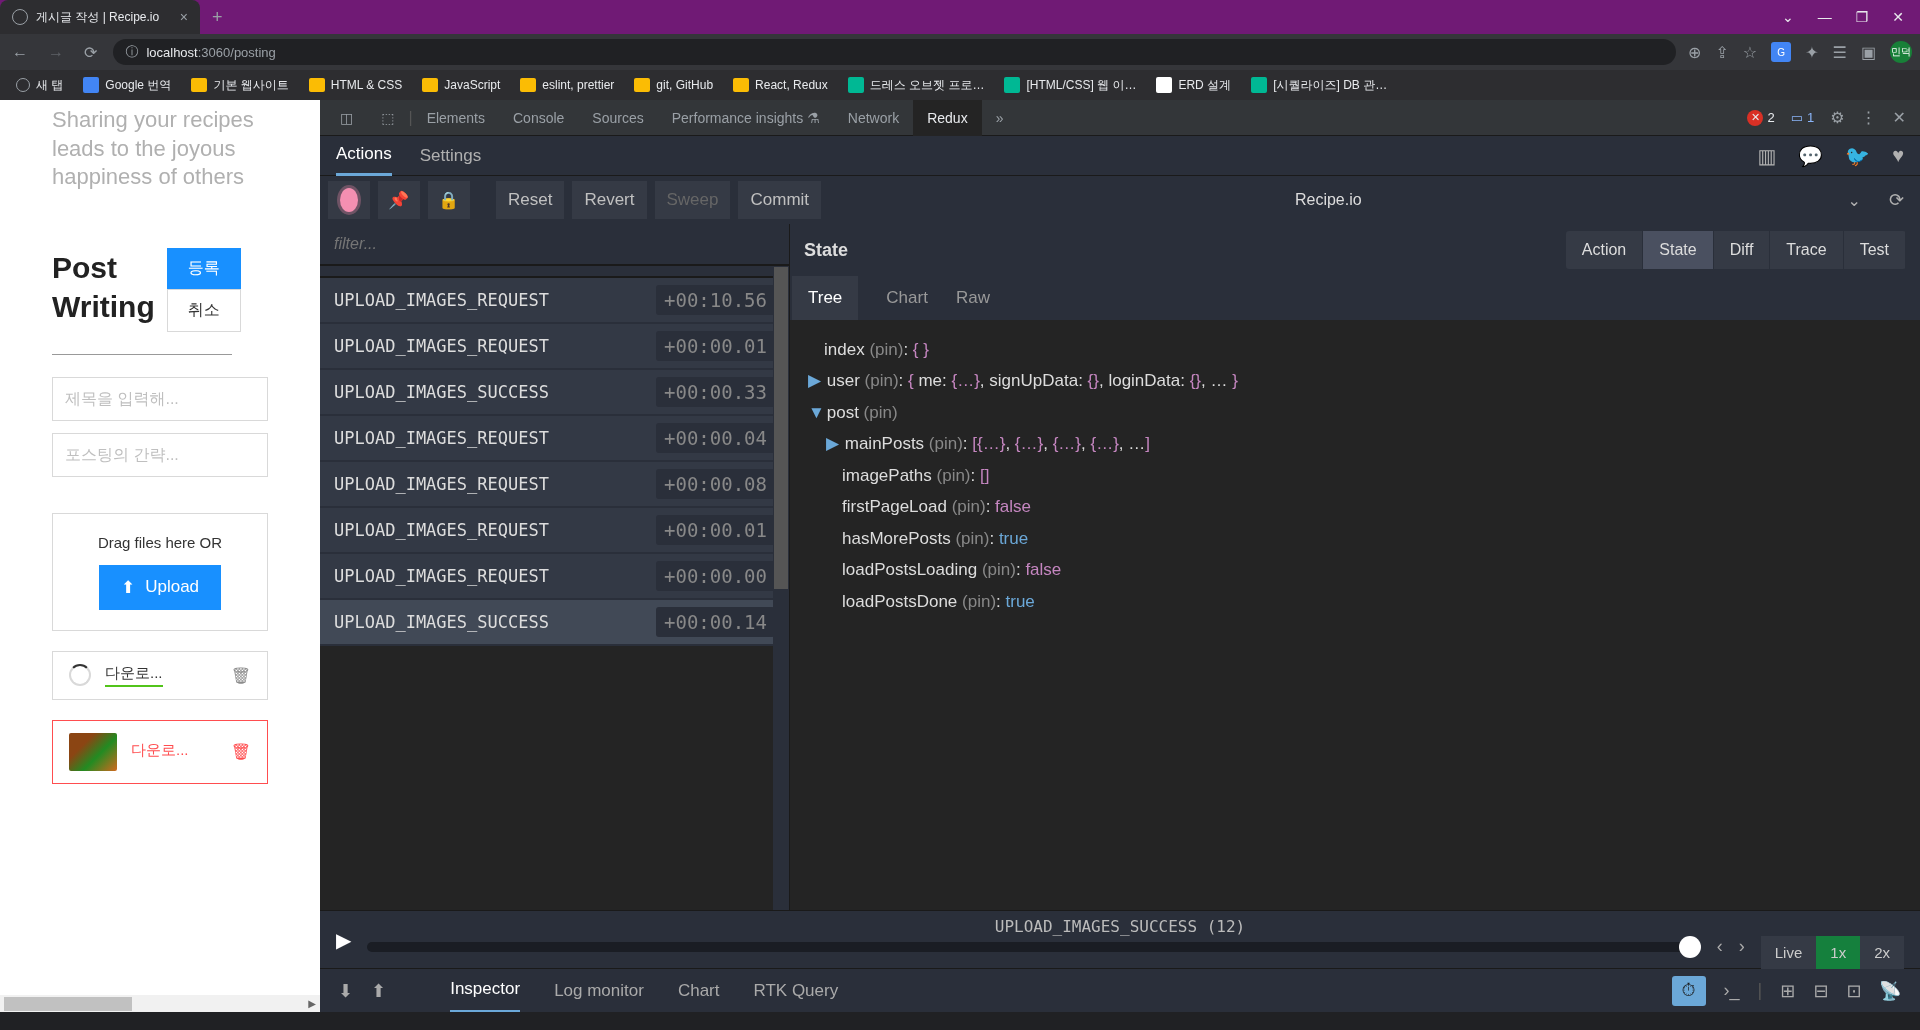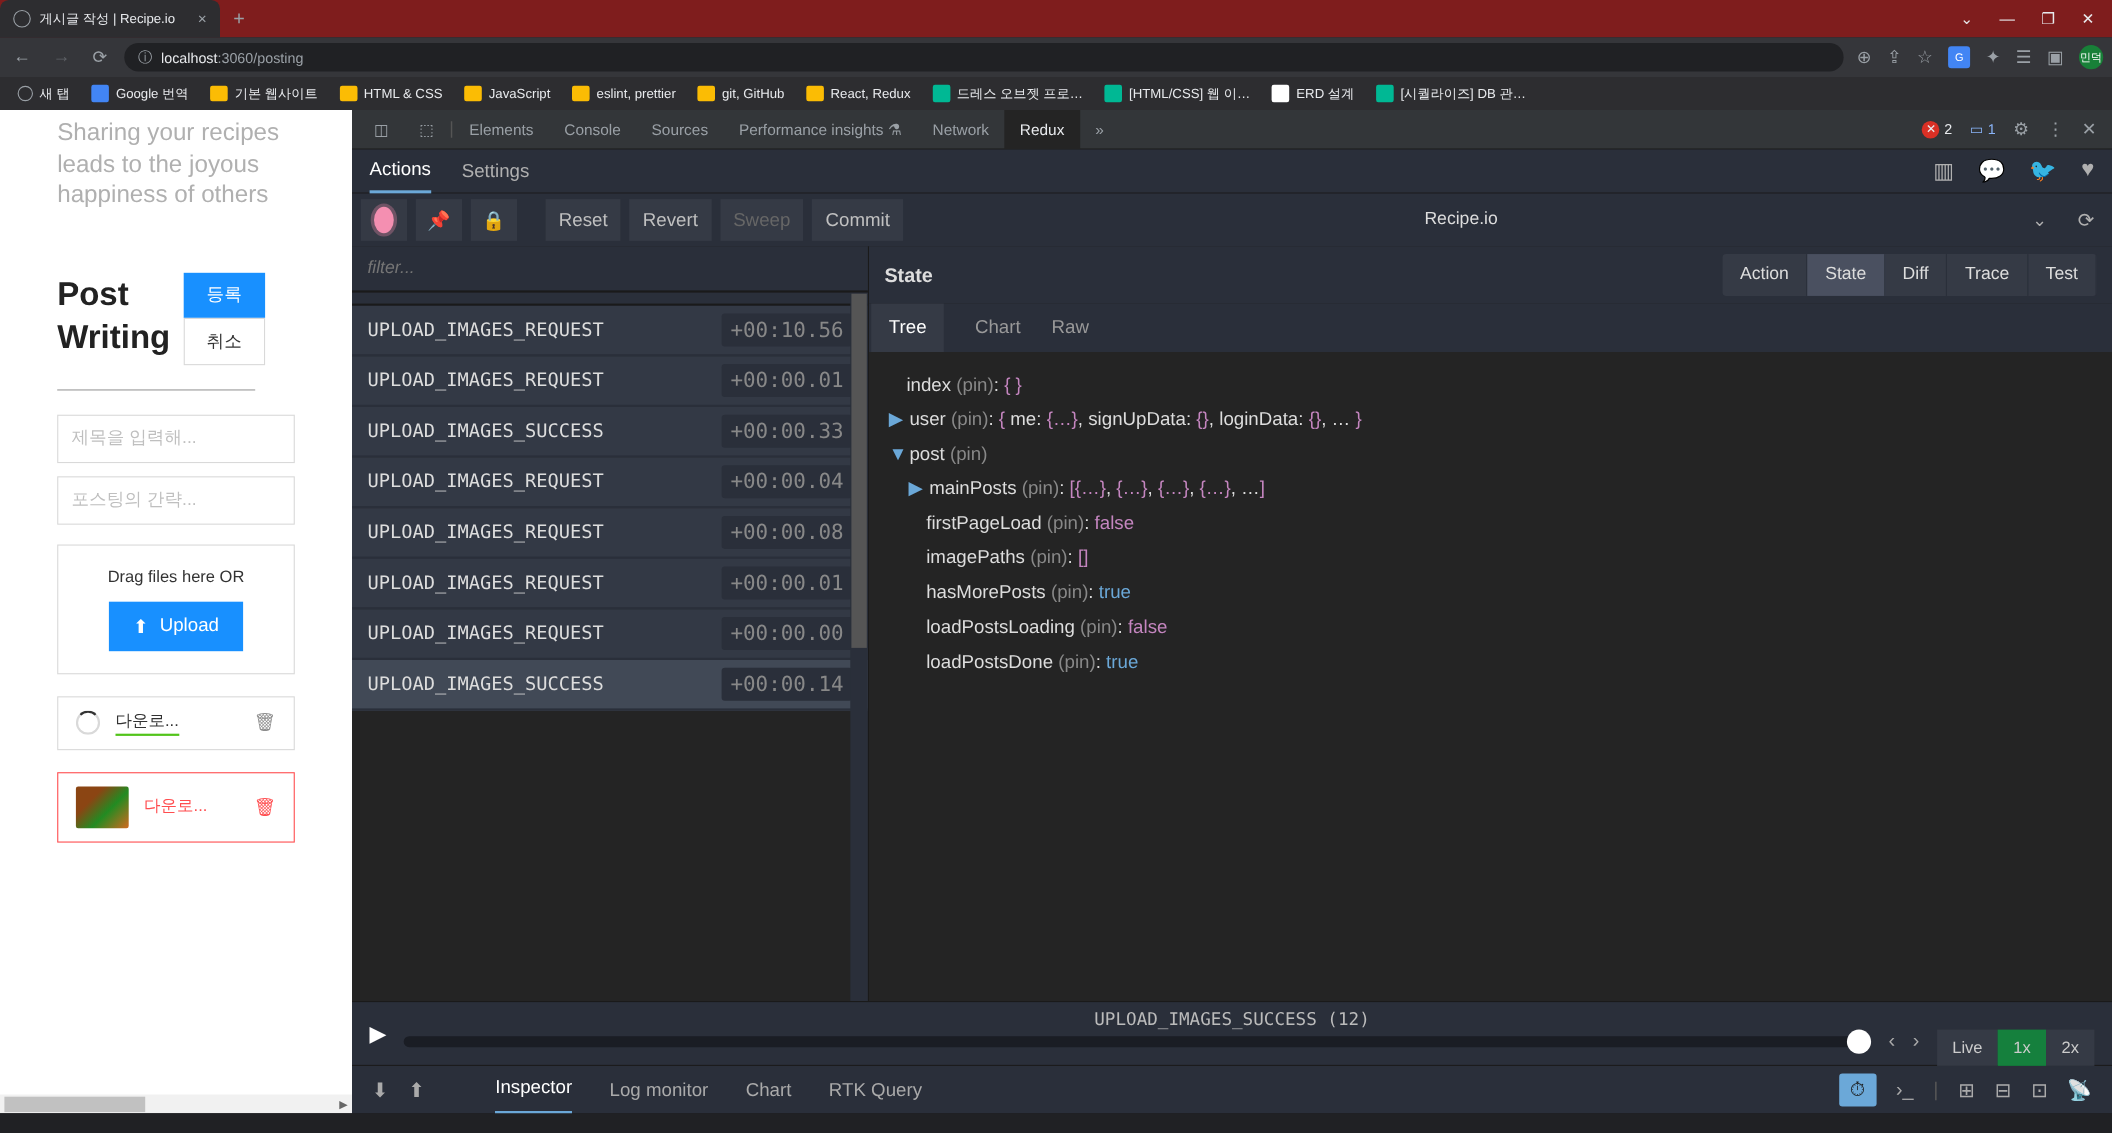--- a/index.html
+++ b/index.html
@@ -1,17 +1,17 @@
 <!DOCTYPE html>
 <html><head>
 <meta charset="utf-8">
 <style>
 *{margin:0;padding:0;box-sizing:border-box;font-family:-apple-system,BlinkMacSystemFont,"Segoe UI",sans-serif}
 body{background:#202124;color:#e8eaed;overflow:hidden}
-.titlebar{height:34px;background:#7f1d1d;display:flex;align-items:center}
+.titlebar{height:34px;background:#701a75;display:flex;align-items:center}
 .tab{height:34px;background:#2d2d30;display:flex;align-items:center;padding:0 12px;gap:8px;border-radius:8px 8px 0 0;min-width:200px}
 .tab-icon{width:16px;height:16px;border-radius:50%;border:1.5px solid #9aa0a6}
 .tab-title{font-size:12px;color:#e8eaed}
 .tab-close{margin-left:auto;color:#9aa0a6;font-size:14px}
 .newtab{padding:0 12px;color:#9aa0a6;font-size:18px}
 .winctrl{margin-left:auto;display:flex;gap:24px;padding:0 16px;color:#e8eaed}
 .winctrl span{font-size:14px}
 .addrbar{height:36px;background:#35363a;display:flex;align-items:center;padding:0 8px;gap:12px}
 .nav-btn{color:#9aa0a6;font-size:16px;padding:4px}
 .url-area{flex:1;display:flex;align-items:center;background:#202124;border-radius:20px;padding:4px 12px;gap:8px}
@@ -31,21 +31,21 @@
 .app-content{padding:0 52px 20px}
 .hero-text{color:#b0b0b0;font-size:22px;line-height:1.3;padding-top:6px}
 .post-header{display:flex;align-items:flex-start;margin-top:56px}
 .post-title{font-size:30px;font-weight:700;color:#222;line-height:1.3}
 .post-btns{display:flex;flex-direction:column;margin-left:12px}
 .btn-primary{background:#1890ff;color:#fff;padding:10px 20px;font-size:16px;border:none}
 .btn-cancel{background:#fff;color:#333;padding:10px 20px;font-size:16px;border:1px solid #d9d9d9}
 .divider{height:1px;background:#999;margin:22px 0;width:180px}
 .input-field{width:100%;padding:12px;border:1px solid #d9d9d9;font-size:16px;color:#333;margin-bottom:12px}
 .input-field::placeholder{color:#bfbfbf}
-.upload-box{border:1px solid #d9d9d9;padding:20px;text-align:center;margin-top:6px}
+.upload-box{border:1px solid #d9d9d9;padding:20px;text-align:center;margin-top:24px}
 .upload-box-text{font-size:15px;color:#333;margin-bottom:14px}
 .upload-btn{background:#1890ff;color:#fff;padding:12px 22px;font-size:17px;border:none;display:inline-flex;align-items:center;gap:10px}
 .file-card{border:1px solid #d9d9d9;padding:12px 16px;margin-top:20px;display:flex;align-items:center;gap:14px;position:relative}
 .file-card.err{border-color:#ff4d4f}
 .spinner{width:22px;height:22px;border:2.5px solid #d9d9d9;border-top-color:#333;border-radius:50%}
 .thumb{width:48px;height:38px;background:linear-gradient(135deg,#8b4513 30%,#228b22 60%,#d2691e);border-radius:2px}
 .file-name{font-size:15px;color:#333;border-bottom:2px solid #52c41a;padding-bottom:2px}
 .file-card.err .file-name{color:#ff4d4f;border:none}
 .del-icon{margin-left:auto;color:#8c8c8c;font-size:16px}
 .file-card.err .del-icon{color:#ff4d4f}
@@ -357,22 +357,22 @@
         <div class="tree-tabs">
           <span class="ttab active">Tree</span>
           <span class="ttab">Chart</span>
           <span class="ttab">Raw</span>
         </div>
         <div class="tree-view">
           <div class="tree-line"><span class="tindent" style="width:16px"></span><span class="tkey">index </span><span class="tpin">(pin)</span><span class="tpunc">: </span><span class="tbrace">{ }</span></div>
           <div class="tree-line"><span class="tarrow">▶</span> <span class="tkey">user</span> <span class="tpin">(pin)</span><span class="tpunc">: </span><span class="tbrace">{</span><span class="tpunc"> me: </span><span class="tbrace">{…}</span><span class="tpunc">, signUpData: </span><span class="tbrace">{}</span><span class="tpunc">, loginData: </span><span class="tbrace">{}</span><span class="tpunc">, … </span><span class="tbrace">}</span></div>
           <div class="tree-line"><span class="tarrow">▼</span> <span class="tkey">post</span> <span class="tpin">(pin)</span></div>
           <div class="tree-line"><span class="tindent" style="width:18px"></span><span class="tarrow">▶</span> <span class="tkey">mainPosts</span> <span class="tpin">(pin)</span><span class="tpunc">: </span><span class="tbrace">[{…}</span><span class="tpunc">, </span><span class="tbrace">{…}</span><span class="tpunc">, </span><span class="tbrace">{…}</span><span class="tpunc">, </span><span class="tbrace">{…}</span><span class="tpunc">, …</span><span class="tbrace">]</span></div>
+          <div class="tree-line"><span class="tindent" style="width:34px"></span><span class="tkey">imagePaths</span> <span class="tpin">(pin)</span><span class="tpunc">: </span><span class="tbrace">[]</span></div>
           <div class="tree-line"><span class="tindent" style="width:34px"></span><span class="tkey">firstPageLoad</span> <span class="tpin">(pin)</span><span class="tpunc">: </span><span class="tbool-f">false</span></div>
-          <div class="tree-line"><span class="tindent" style="width:34px"></span><span class="tkey">imagePaths</span> <span class="tpin">(pin)</span><span class="tpunc">: </span><span class="tbrace">[]</span></div>
           <div class="tree-line"><span class="tindent" style="width:34px"></span><span class="tkey">hasMorePosts</span> <span class="tpin">(pin)</span><span class="tpunc">: </span><span class="tbool-t">true</span></div>
           <div class="tree-line"><span class="tindent" style="width:34px"></span><span class="tkey">loadPostsLoading</span> <span class="tpin">(pin)</span><span class="tpunc">: </span><span class="tbool-f">false</span></div>
           <div class="tree-line"><span class="tindent" style="width:34px"></span><span class="tkey">loadPostsDone</span> <span class="tpin">(pin)</span><span class="tpunc">: </span><span class="tbool-t">true</span></div>
         </div>
       </div>
     </div>
 
     <div class="playback">
       <span class="play-label">UPLOAD_IMAGES_SUCCESS (12)</span>
       <span class="play-btn">▶</span>

